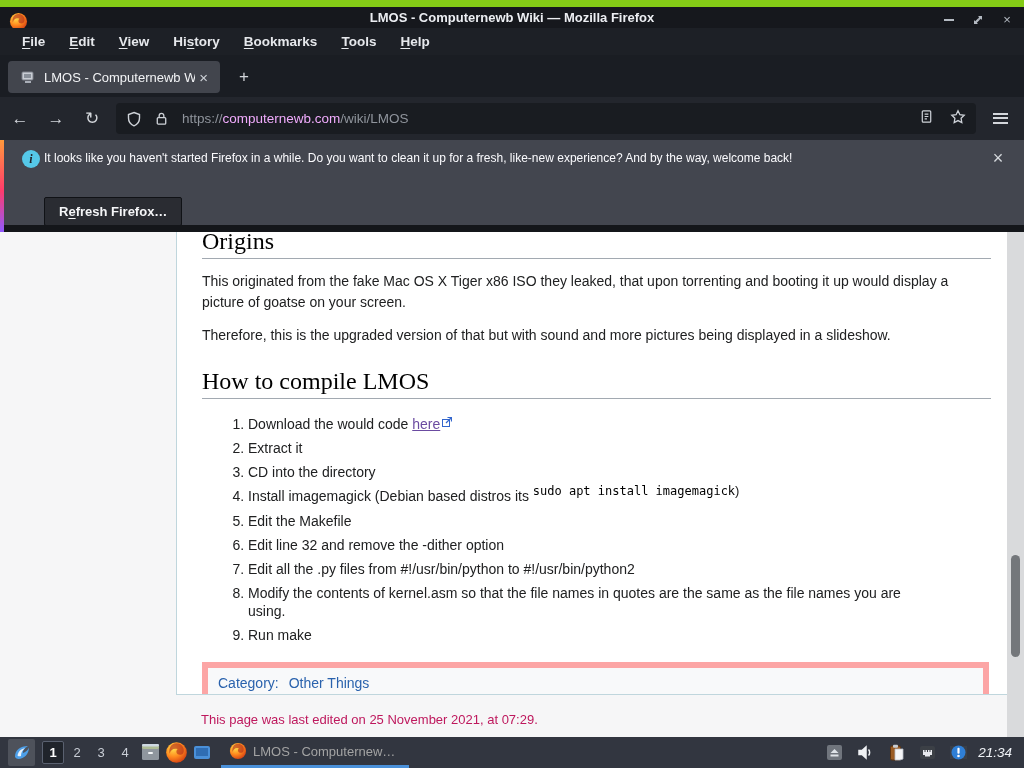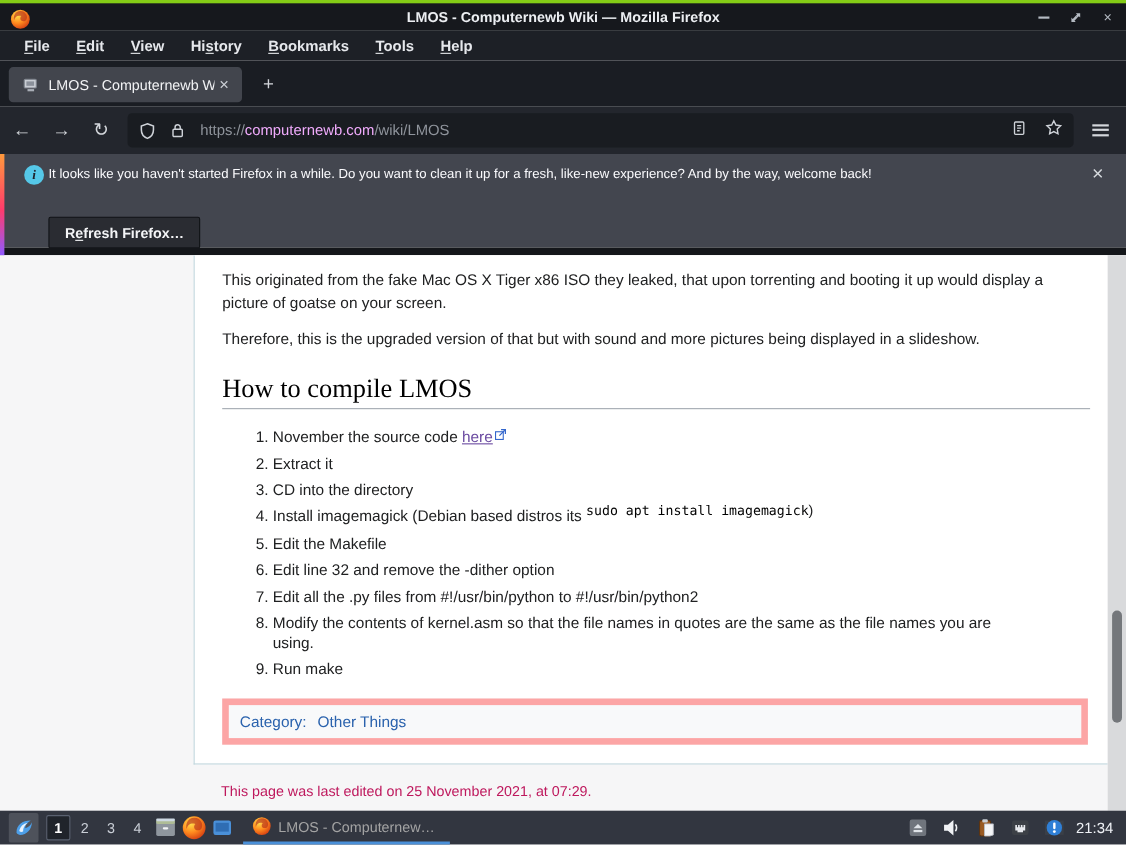--- a/index.html
+++ b/index.html
@@ -2,21 +2,21 @@
 <html><head>
 <meta charset="utf-8">
 <style>
   * { margin:0; padding:0; box-sizing:border-box; }
   html,body { width:1024px; height:768px; }
   body { font-family:"Liberation Sans", sans-serif; }
   .screen { position:relative; width:1024px; height:768px; overflow:hidden; background:#f6f6f7; }
 
   
   .titlebar { position:absolute; left:0; top:0; width:1024px; height:28px;
-    background:#16181d; border-top:3px solid #84cc16; display:flex; align-items:center; }
+    background:#16181d; border-top:7px solid #84cc16; display:flex; align-items:center; }
   .fx-logo { position:absolute; left:9px; top:5px; width:19px; height:19px; }
   .win-title { flex:1; text-align:center; color:#eceef2; font-size:13px; font-weight:bold; }
   .win-controls { position:absolute; right:10px; top:0; height:25px; display:flex; align-items:center; gap:15px; color:#b4bac2; }
   .wc { width:14px; height:14px; display:flex; align-items:center; justify-content:center; font-size:13px; cursor:default; }
   .wc-min-bar { width:10px; height:2px; background:#b4bac2; }
 
   
   .menubar { position:absolute; left:0; top:28px; width:1024px; height:27px;
     background:#1d2026; display:flex; align-items:center; padding-left:10px; }
   .menu-item { color:#e6e8ec; font-size:13.5px; padding:4px 12px;font-weight:bold; }
@@ -95,21 +95,21 @@
   .ws-btn { width:22px; height:23px; display:flex; align-items:center; justify-content:center;
     color:#c9ced6; font-size:13px; margin:0 1px; }
   .ws-active { background:#20242b; border:1px solid #5a6170; color:#ffffff; font-weight:bold; border-radius:2px; }
   .launcher { width:26px; height:26px; display:flex; align-items:center; justify-content:center; }
   .task-item { display:flex; align-items:center; gap:6px; height:31px; padding:0 8px; margin-left:6px;
     border-bottom:3px solid #4a90d9; min-width:188px; }
   .task-label { color:#a3a3a3; font-size:13px; white-space:nowrap; }
   .tb-spacer { flex:1; }
   .tray { display:flex; align-items:center; gap:11px; margin-right:10px; }
   .tray-ico { width:20px; height:20px; display:flex; align-items:center; justify-content:center; }
-  .clock { color:#eef1f5; font-size:13.5px; margin-right:4px; }
+  .clock { color:#eef1f5; font-size:13.5px; margin-right:4px;font-style:italic; }
 </style>
 </head>
 <body>
 
 <div class="screen">
 
   <div class="titlebar">
     <span class="fx-logo">
       <svg viewBox="0 0 20 20" width="19" height="19">
         <defs>
@@ -203,26 +203,27 @@
     <span class="info-icon">i</span>
     <span class="notif-text">It looks like you haven't started Firefox in a while. Do you want to clean it up for a fresh, like-new experience? And by the way, welcome back!</span>
     <span class="notif-close">×</span>
     <button class="refresh-btn"><span>R</span><span class="ak">e</span><span>fresh Firefox…</span></button>
   </div>
   <div class="notif-stripe"></div>
   <div class="darkstrip"></div>
 
   <div class="page">
     <div class="content">
+      <h2 class="h2-origins">Origins</h2>
       <p>This originated from the fake Mac OS X Tiger x86 ISO they leaked, that upon torrenting and booting it up would display a picture of goatse on your screen.</p>
       <p>Therefore, this is the upgraded version of that but with sound and more pictures being displayed in a slideshow.</p>
 
       <h2 class="h2-compile">How to compile LMOS</h2>
       <ol>
-        <li><span>November the source code </span><a class="wlink visited" href="#">here</a><span class="extlink-icon"><svg width="10" height="10" viewBox="0 0 10 10">
+        <li><span>Download the would code </span><a class="wlink visited" href="#">here</a><span class="extlink-icon"><svg width="10" height="10" viewBox="0 0 10 10">
                 <rect x="0.5" y="2.5" width="7" height="7" fill="none" stroke="#36c" stroke-width="1"></rect>
                 <path d="M4 6 L9 1 M5.5 0.5 H9.5 V4.5" stroke="#36c" stroke-width="1.2" fill="none"></path>
               </svg></span></li>
         <li>Extract it</li>
         <li>CD into the directory</li>
         <li><span>Install imagemagick (Debian based distros its </span><code class="code-raised">sudo apt install imagemagick</code><span class="paren-raised">)</span></li>
         <li>Edit the Makefile</li>
         <li>Edit line 32 and remove the -dither option</li>
         <li>Edit all the .py files from #!/usr/bin/python to #!/usr/bin/python2</li>
         <li>Modify the contents of kernel.asm so that the file names in quotes are the same as the file names you are using.</li>

